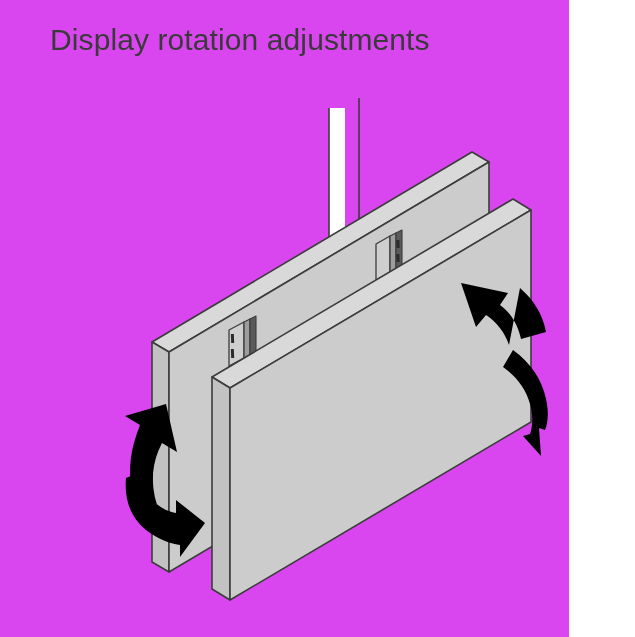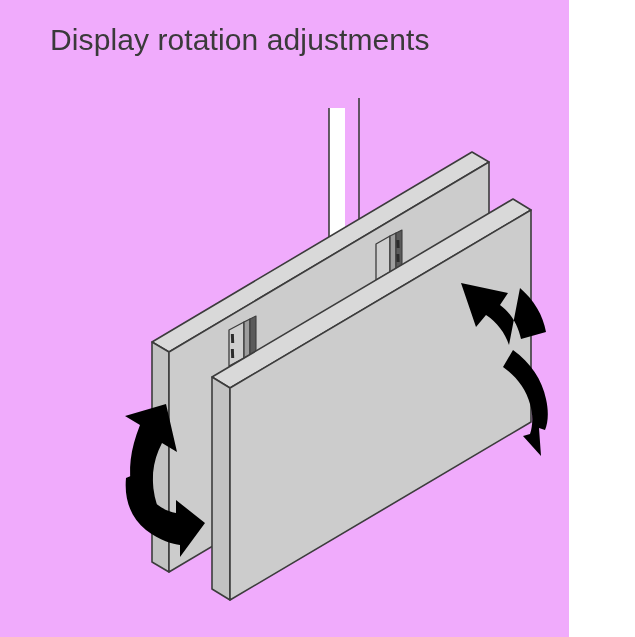--- a/index.html
+++ b/index.html
@@ -10,21 +10,21 @@
   body {
     width: 635px;
     height: 637px;
     overflow: hidden;
     font-family: "Liberation Sans", sans-serif;
   }
   #page {
     position: relative;
     width: 569px;
     height: 637px;
-    background: #f0abfc;
+    background: #d946ef;
   }
   #title {
     position: absolute;
     left: 50px;
     top: 22px;
     font-size: 30px;
     font-weight: 400;
     color: #3a3a3a;
     letter-spacing: 0.1px;
     white-space: nowrap;

